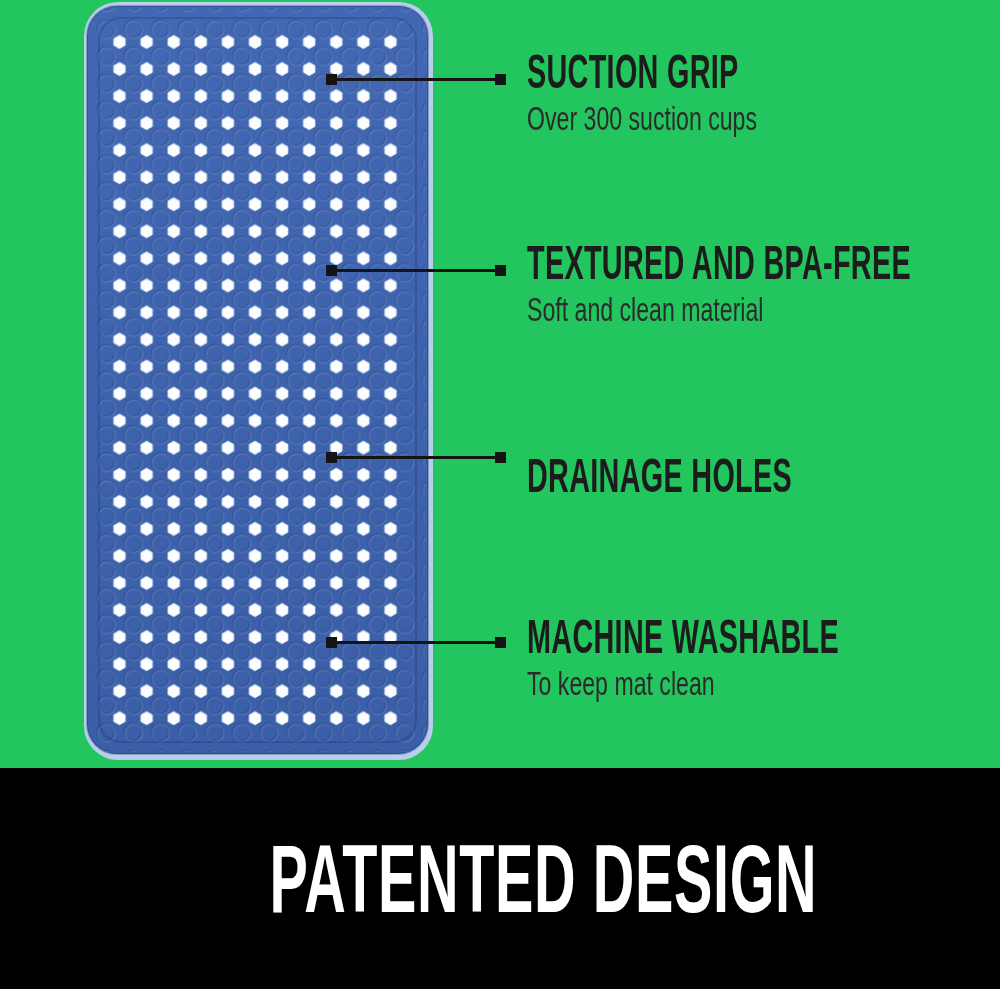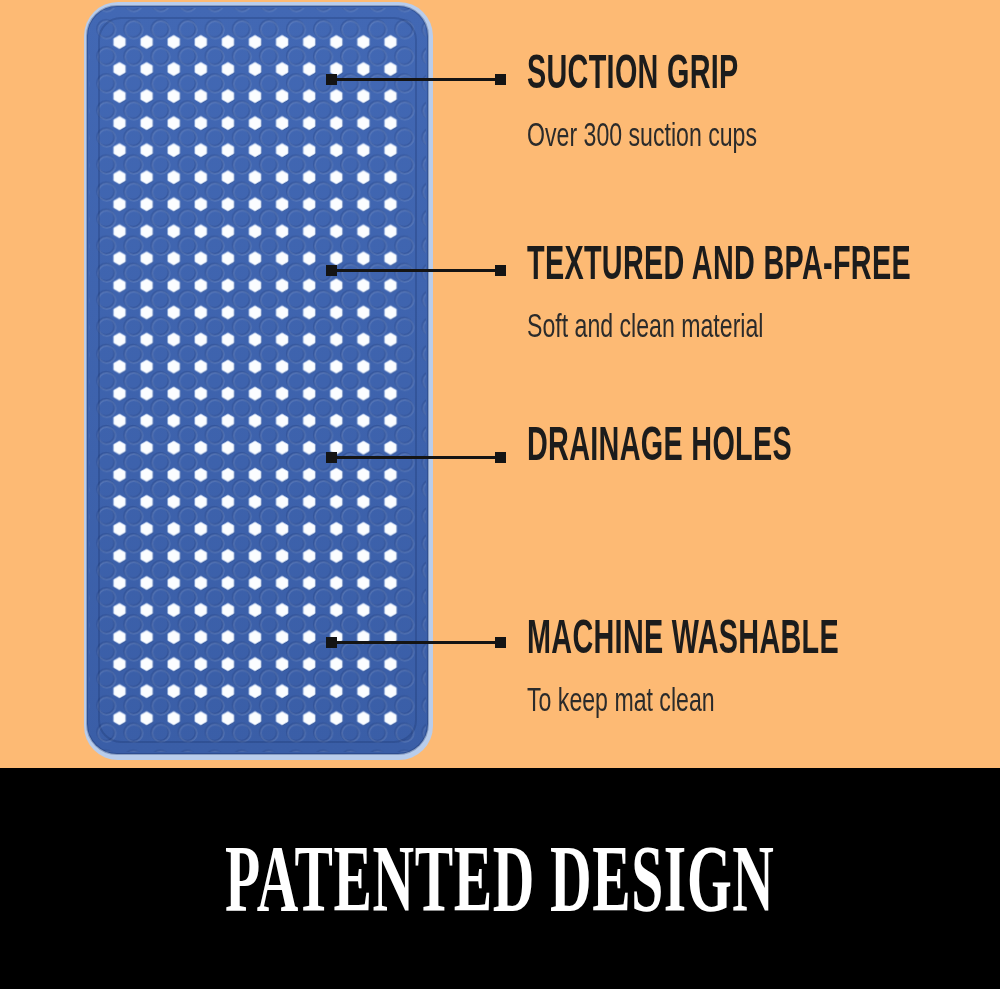--- a/index.html
+++ b/index.html
@@ -3,21 +3,21 @@
 <meta charset="utf-8">
 <style>
   * { margin: 0; padding: 0; box-sizing: border-box; }
   html, body { background: #ffffff; }
   body { font-family: "Liberation Sans", "DejaVu Sans", sans-serif; }
 
   .page {
     position: relative;
     width: 1000px;
     height: 989px;
-    background: #fdba74;
+    background: #22c55e;
     overflow: hidden;
   }
 
   
   .mat-wrap {
     position: absolute;
     left: 58px;
     top: 0;
     width: 380px;
     height: 766px;
@@ -55,44 +55,43 @@
   .callout-title .cond {
     display: inline-block;
     transform: scaleX(0.60);
     transform-origin: 0 50%;
     font-size: 48px;
     font-weight: 700;
     color: var(--title-text, #1c1c1c);
     letter-spacing: 0.5px;
     white-space: nowrap;
   }
-  .callout-sub { line-height: 40px; height: 40px; margin-top: 18px; }
+  .callout-sub { line-height: 40px; height: 40px; margin-top: 2px; }
   .callout-sub .cond-sub {
     display: inline-block;
     transform: scaleX(0.68);
     transform-origin: 0 50%;
     font-size: 34px;
     font-weight: 400;
     color: var(--subtitle-text, #2b2b2b);
     white-space: nowrap;
   }
 
   
   .banner {
     position: absolute;
     left: 0;
     right: 0;
     top: 768px;
     bottom: 0;
     background: var(--banner-bg, #000000);
     display: flex;
     align-items: center;
-    justify-content: center;
+    justify-content: flex-end;
     z-index: 2;
-    font-family: Liberation Serif, serif;
   }
   .banner .banner-text {
     display: inline-block;
     transform: scaleX(0.60);
     transform-origin: 50% 50%;
     font-size: 96px;
     font-weight: 700;
     color: var(--banner-text, #ffffff);
     letter-spacing: 1px;
     white-space: nowrap;
@@ -147,21 +146,21 @@
   <div class="callout" style="top:48px">
     <div class="callout-title"><span class="cond">SUCTION GRIP</span></div>
     <div class="callout-sub"><span class="cond-sub">Over 300 suction cups</span></div>
   </div>
 
   <div class="callout" style="top:239px">
     <div class="callout-title"><span class="cond">TEXTURED AND BPA-FREE</span></div>
     <div class="callout-sub"><span class="cond-sub">Soft and clean material</span></div>
   </div>
 
-  <div class="callout" style="top:420px">
+  <div class="callout" style="top:452px">
     <div class="callout-title"><span class="cond">DRAINAGE HOLES</span></div>
   </div>
 
   <div class="callout" style="top:613px">
     <div class="callout-title"><span class="cond">MACHINE WASHABLE</span></div>
     <div class="callout-sub"><span class="cond-sub">To keep mat clean</span></div>
   </div>
 
   <div class="banner">
     <span class="banner-text">PATENTED DESIGN</span>

